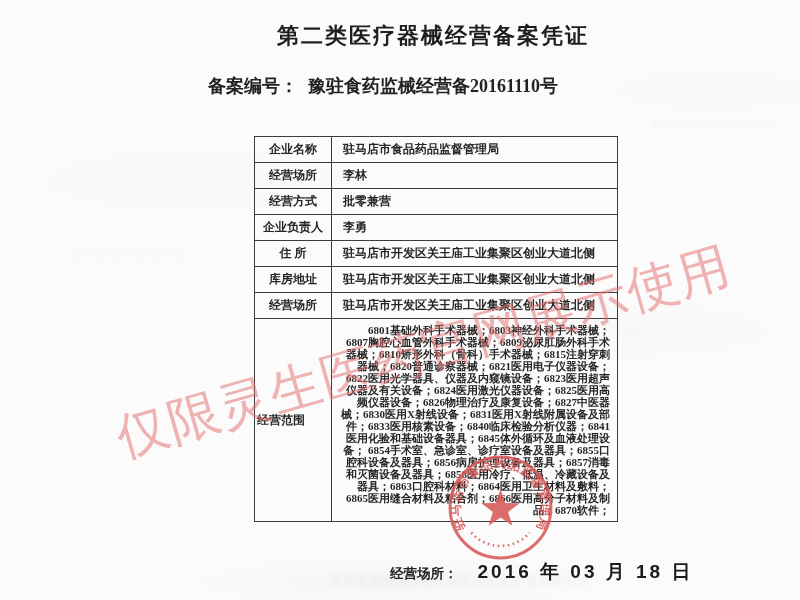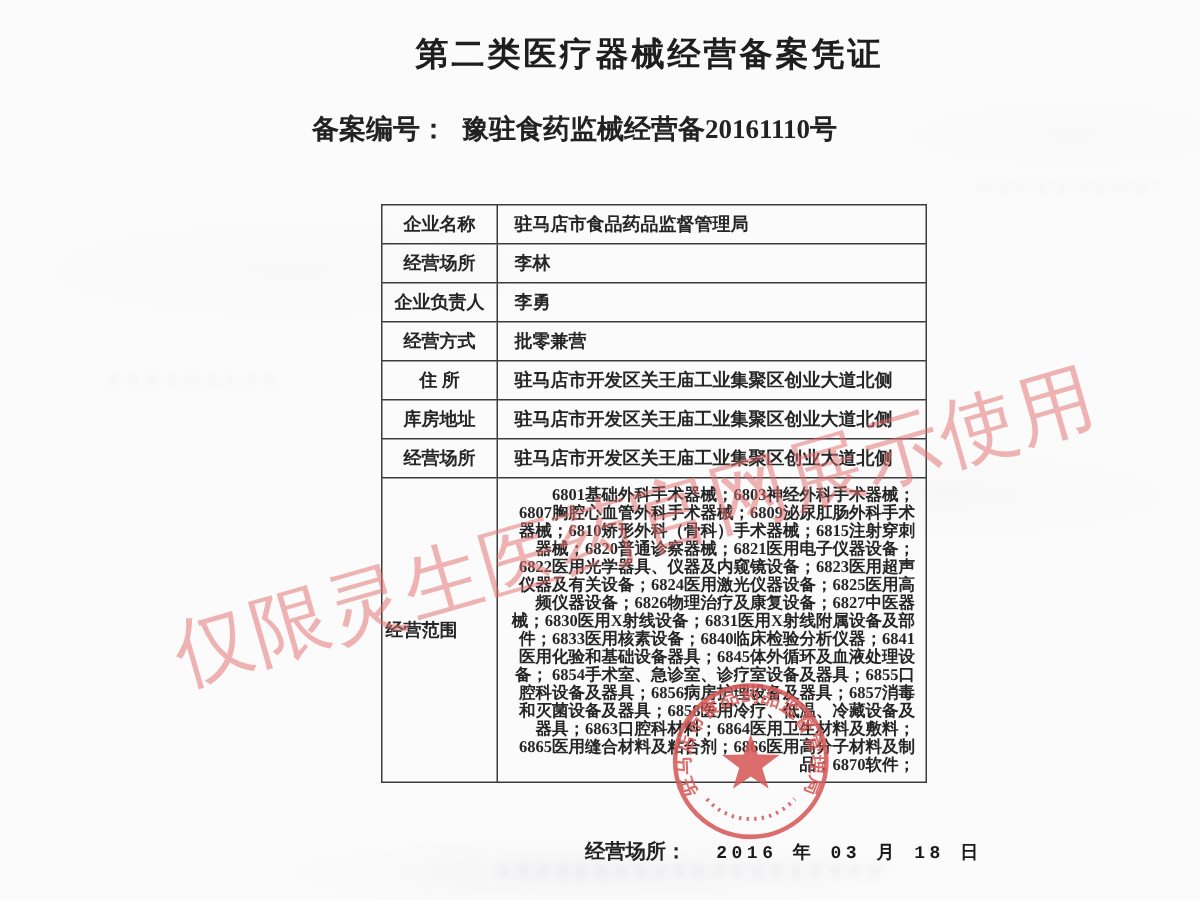--- a/index.html
+++ b/index.html
@@ -62,22 +62,22 @@
     position:absolute;left:357px;top:500px;
     font-size:13.5px;font-weight:bold;color:#222;
     z-index:3;
   }
   .date-line{
     position:absolute;left:357px;top:559px;
     font-size:13.5px;font-weight:bold;color:#222;
     z-index:3;
   }
   .date-line .date-value{
-    margin-left:20px;font-size:12px;letter-spacing:3px;
-    font-family:Liberation Mono, monospace;
+    margin-left:20px;font-size:19px;letter-spacing:3px;
+    font-family:Liberation Sans, sans-serif;
     color:#1a1a1a;
   }
 
   .watermark{
     position:absolute;left:85px;top:414px;
     font-size:52px;line-height:52px;white-space:nowrap;
     color:rgba(229,112,112,0.52);
     transform:rotate(-16deg);
     transform-origin:left center;
     letter-spacing:1px;
@@ -109,26 +109,26 @@
     <tbody>
       <tr class="short">
         <td class="lbl">企业名称</td>
         <td class="val">驻马店市食品药品监督管理局</td>
       </tr>
       <tr class="short">
         <td class="lbl">经营场所</td>
         <td class="val">李林</td>
       </tr>
       <tr class="short">
+        <td class="lbl">经营方式</td>
+        <td class="val">批零兼营</td>
+      </tr>
+      <tr class="short">
         <td class="lbl">企业负责人</td>
         <td class="val">李勇</td>
-      </tr>
-      <tr class="short">
-        <td class="lbl">经营方式</td>
-        <td class="val">批零兼营</td>
       </tr>
       <tr class="short">
         <td class="lbl">住  所</td>
         <td class="val">驻马店市开发区关王庙工业集聚区创业大道北侧</td>
       </tr>
       <tr class="short">
         <td class="lbl">库房地址</td>
         <td class="val">驻马店市开发区关王庙工业集聚区创业大道北侧</td>
       </tr>
       <tr class="short">

